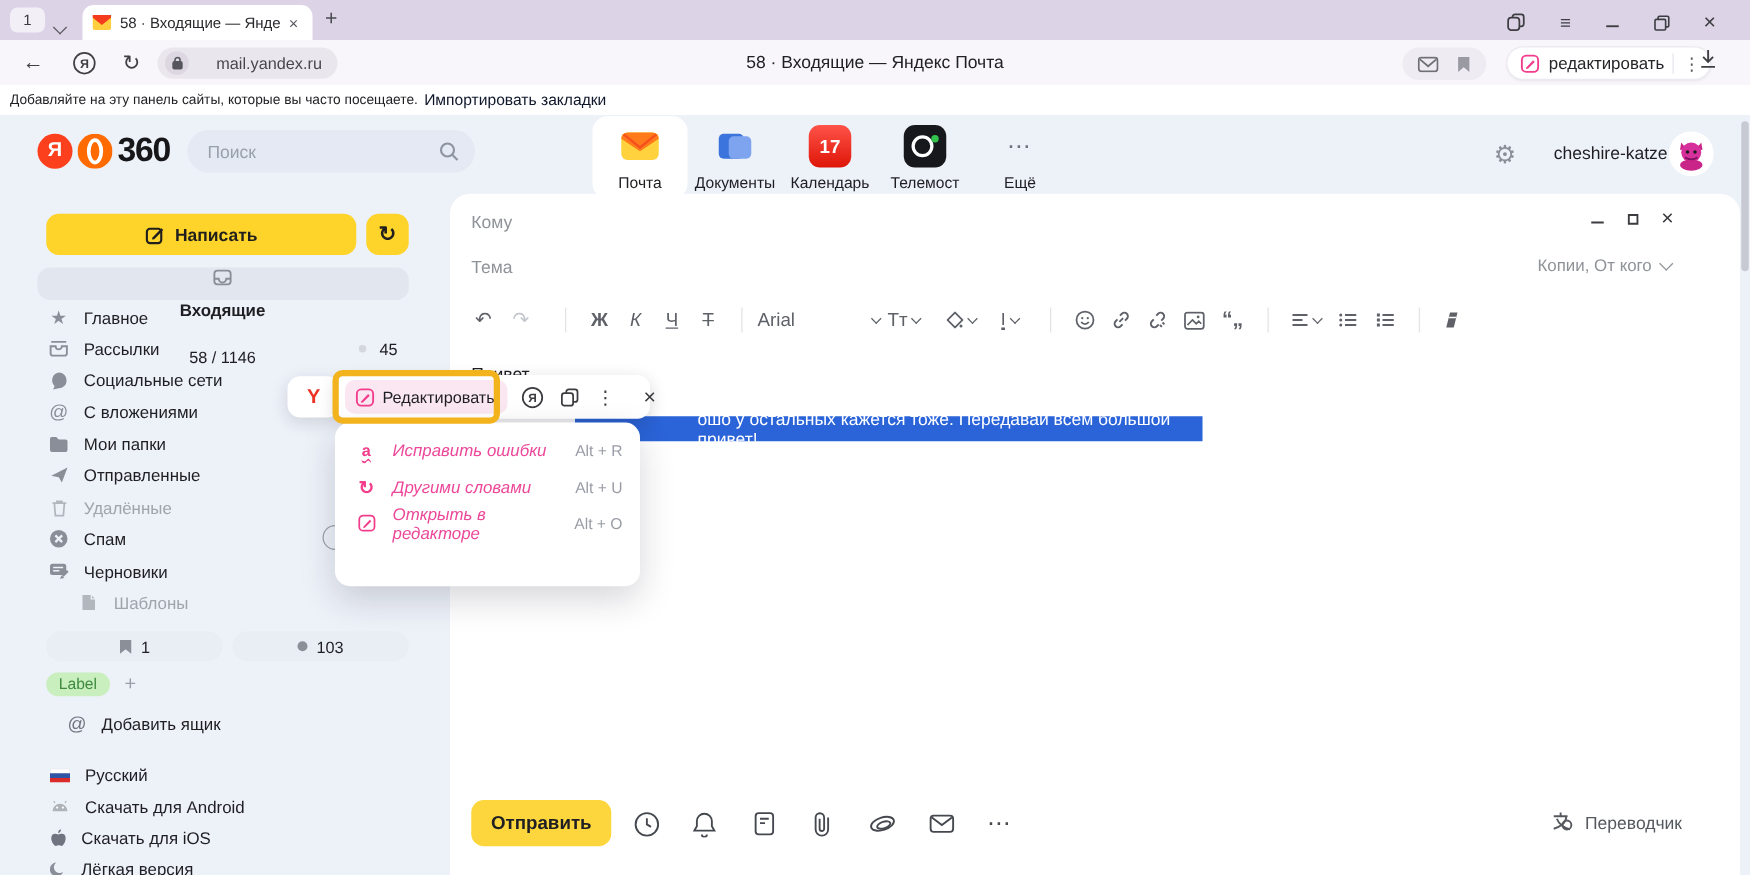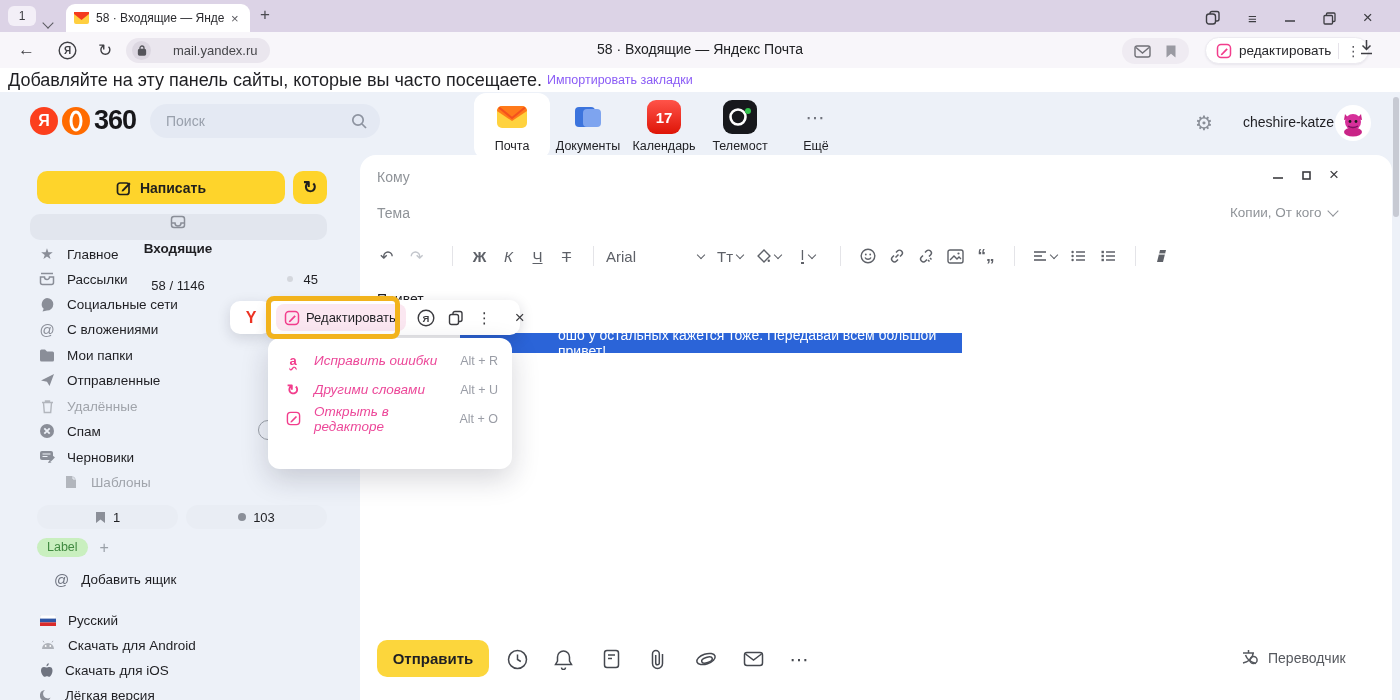--- a/index.html
+++ b/index.html
@@ -25,22 +25,22 @@
              display:flex; align-items:center; padding:0 12px 0 6px; gap:22px; }
   .url { font-size:13px; color:#47474b; }
   .page-title { left:0; top:41px; width:1400px; text-align:center; font-size:14px; color:#202124; pointer-events:none; }
   .chip { background:#efebf2; border-radius:13px; display:flex; align-items:center; }
   .editpill { background:#ffffff; border:1px solid #eceaf0; border-radius:14px; display:flex; align-items:center;
               height:27px; padding:0 8px 0 10px; gap:7px; box-shadow:0 1px 2px rgba(70,60,90,.08); }
   .editpill span.t { font-size:13.5px; color:#26262a; }
 
   
   .bookbar { left:0; top:68px; width:1400px; height:24px; background:#ffffff; display:flex; align-items:center; padding-left:8px; }
-  .bookbar .hint { font-size:18px; color:#1f1f23; }
-  .bookbar .link { font-size:12.5px; color:#8b5cf6; margin-left:5px; }
+  .bookbar .hint { font-size:11px; color:#1f1f23; }
+  .bookbar .link { font-size:12.5px; color:#0f172a; margin-left:5px; }
 
   
   .mailhead { left:0; top:92px; width:1400px; height:63px; background:#edf1f8; }
   .logoYa { width:28px; height:28px; border-radius:50%; background:#fc3f1d; color:#fff; font-weight:bold;
             font-size:16px; display:flex; align-items:center; justify-content:center; }
   .logo360txt { font-size:27px; font-weight:bold; color:#17171a; letter-spacing:-1px; }
   .search { left:150px; top:104px; width:230px; height:34px; background:#e4e9f3; border-radius:17px;
             display:flex; align-items:center; padding:0 12px 0 16px; }
   .search input { border:none; background:transparent; outline:none; flex:1; font-size:14px; color:#3c3c40;
                   font-family:"Liberation Sans",sans-serif; }
@@ -463,21 +463,21 @@
   <span class="tbdiv" style="margin:0 12px;"></span>
   <span class="tbi" style="width:29px; font-weight:bold; justify-content:center;">Ж</span>
   <span class="tbi" style="width:29px; font-style:italic; justify-content:center;">К</span>
   <span class="tbi" style="width:29px; text-decoration:underline; justify-content:center;">Ч</span>
   <span class="tbi" style="width:29px; text-decoration:line-through; justify-content:center;">Т</span>
   <span class="tbdiv" style="margin:0 12px;"></span>
   <span class="tbi" style="width:104px; justify-content:space-between; padding-right:6px;">
     <span>Arial</span>
     <span class="chv" style="width:6px;height:6px;border-color:#5e6168;margin-top:-3px;"></span>
   </span>
-  <span class="tbi" style="width:40px; justify-content:center; gap:4px;">
+  <span class="tbi" style="width:40px; gap:4px;">
     <span>Tт</span>
     <span class="chv" style="width:6px;height:6px;border-color:#5e6168;margin-top:-3px;"></span>
   </span>
   <span class="tbi" style="width:38px; justify-content:center; gap:4px;">
     <svg width="14" height="14" viewBox="0 0 14 14" fill="none" stroke="#5e6168" stroke-width="1.4">
         <rect x="2.8" y="2.8" width="8.4" height="8.4" transform="rotate(45 7 7)"></rect>
         <circle cx="11.8" cy="11.8" r="1.2" fill="#5e6168" stroke="none"></circle>
       </svg>
     <span class="chv" style="width:6px;height:6px;border-color:#5e6168;margin-top:-3px;"></span>
   </span>

